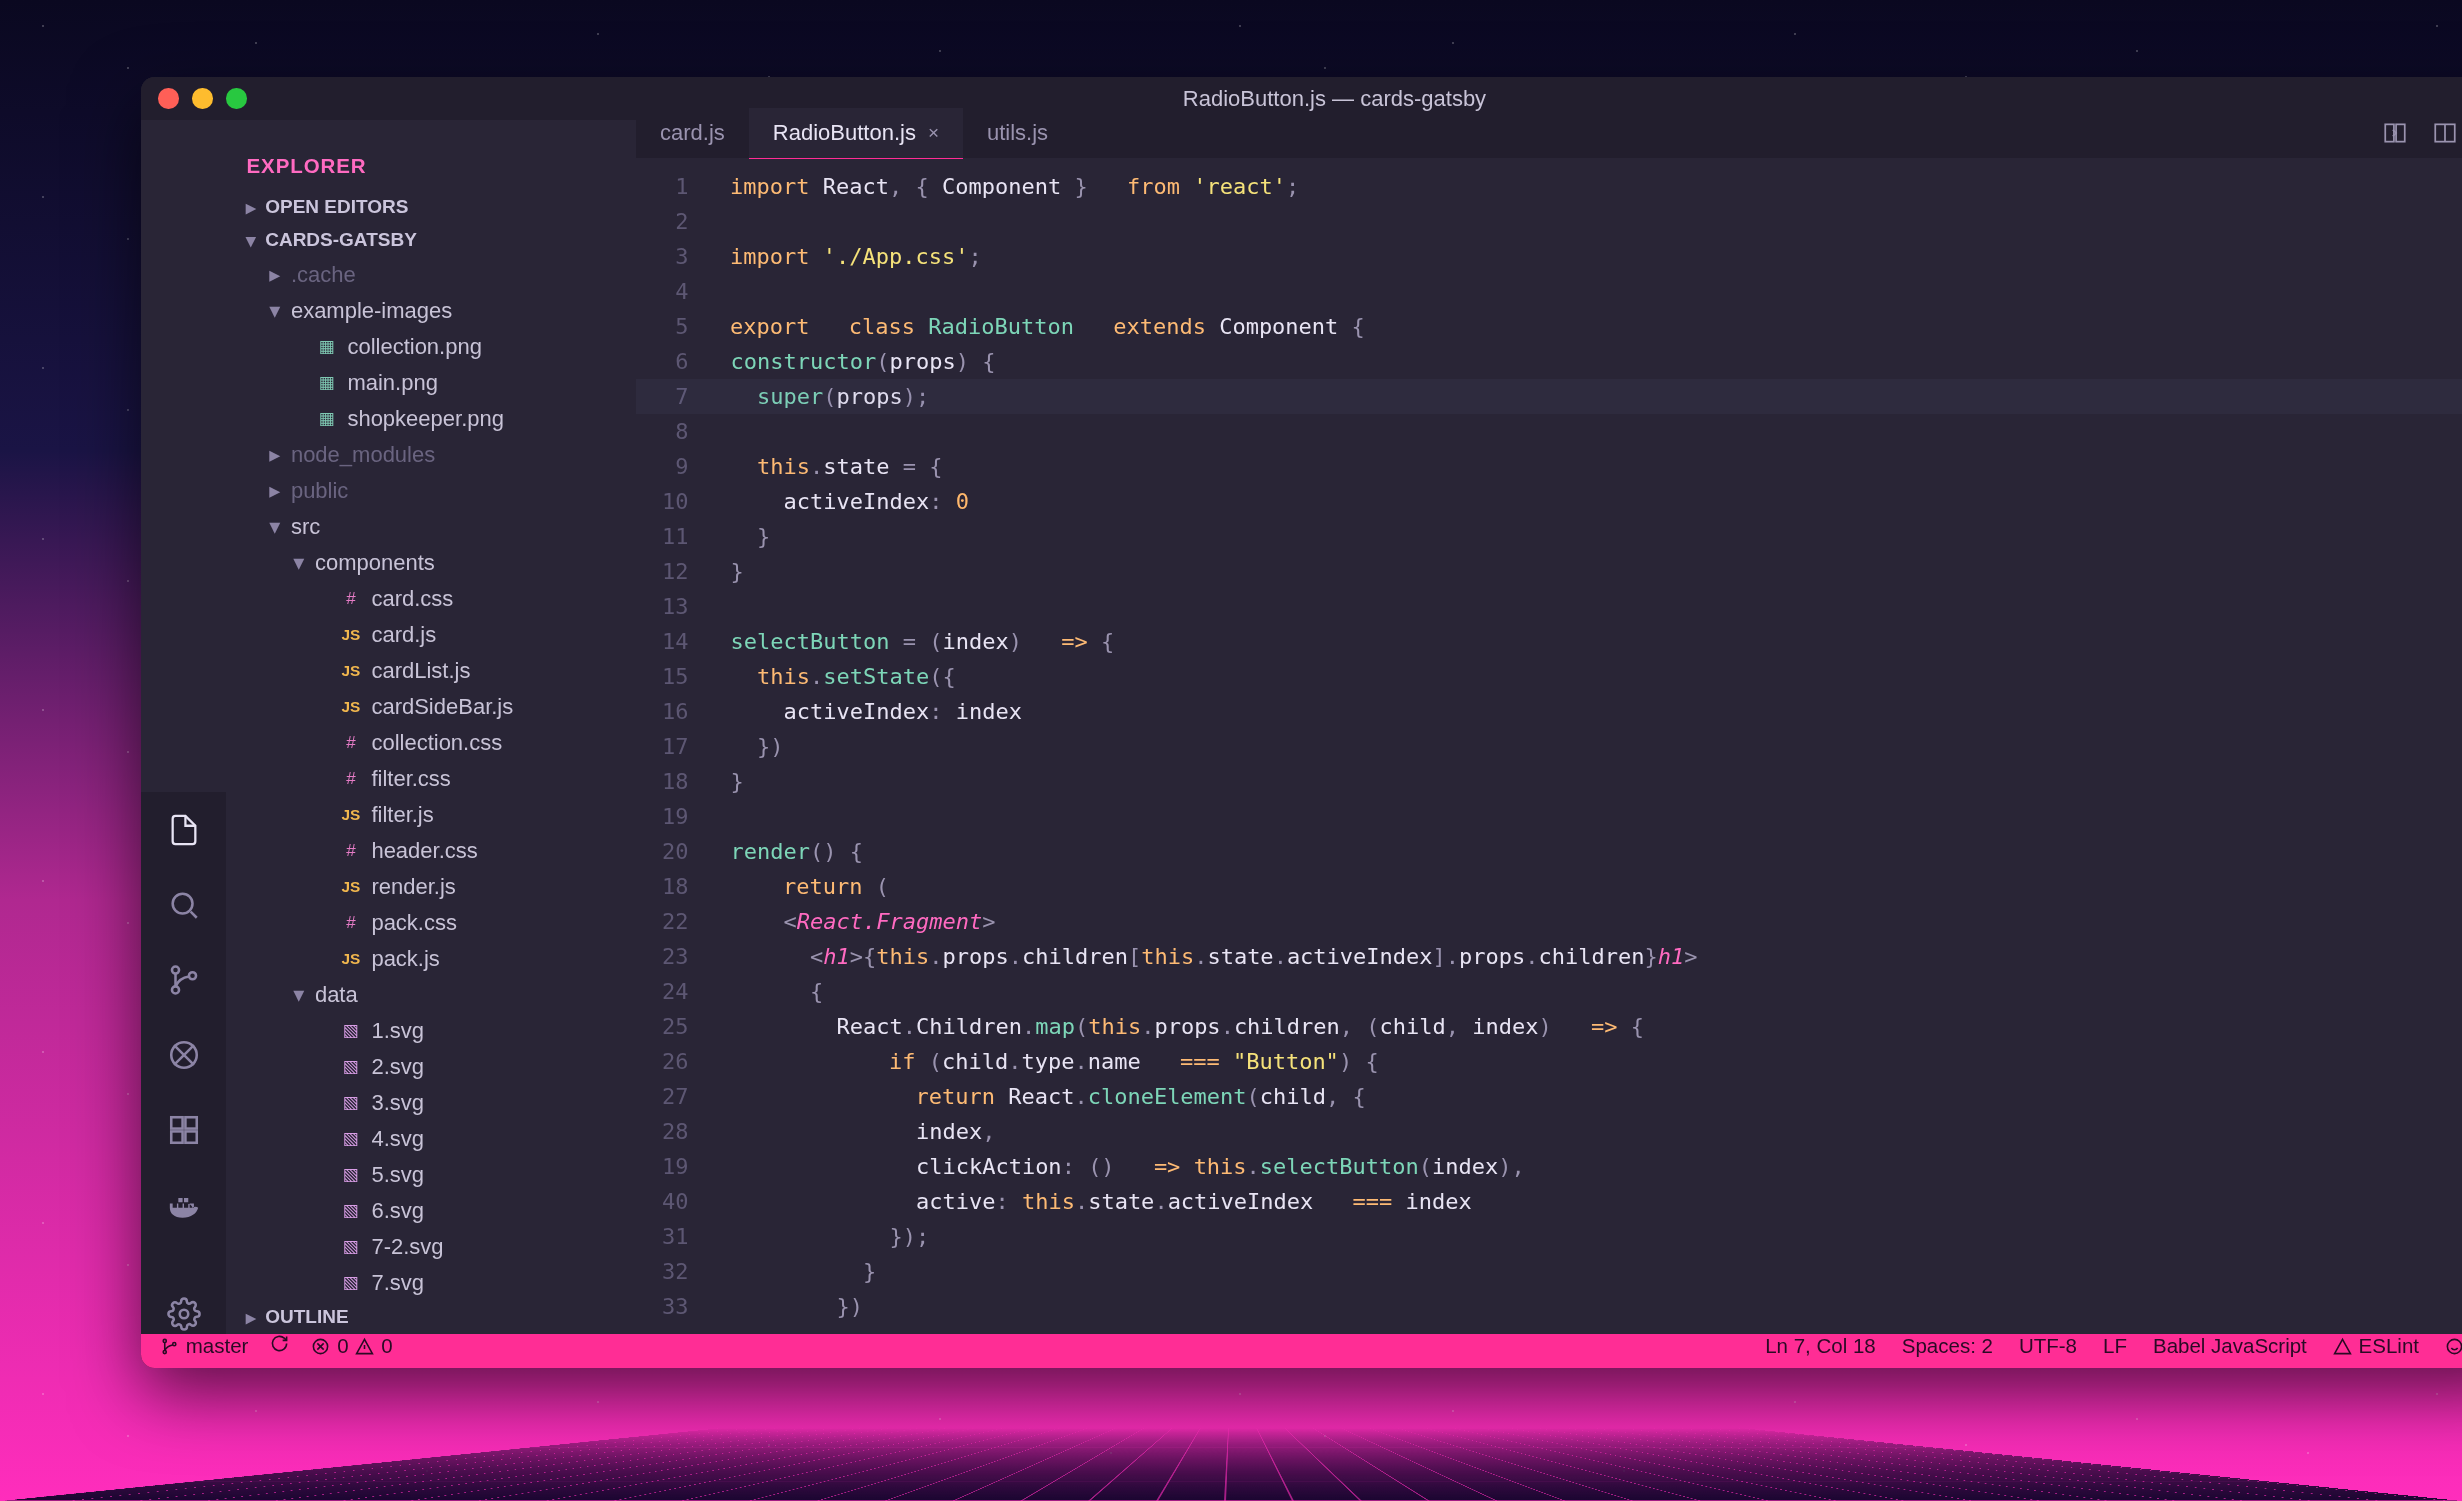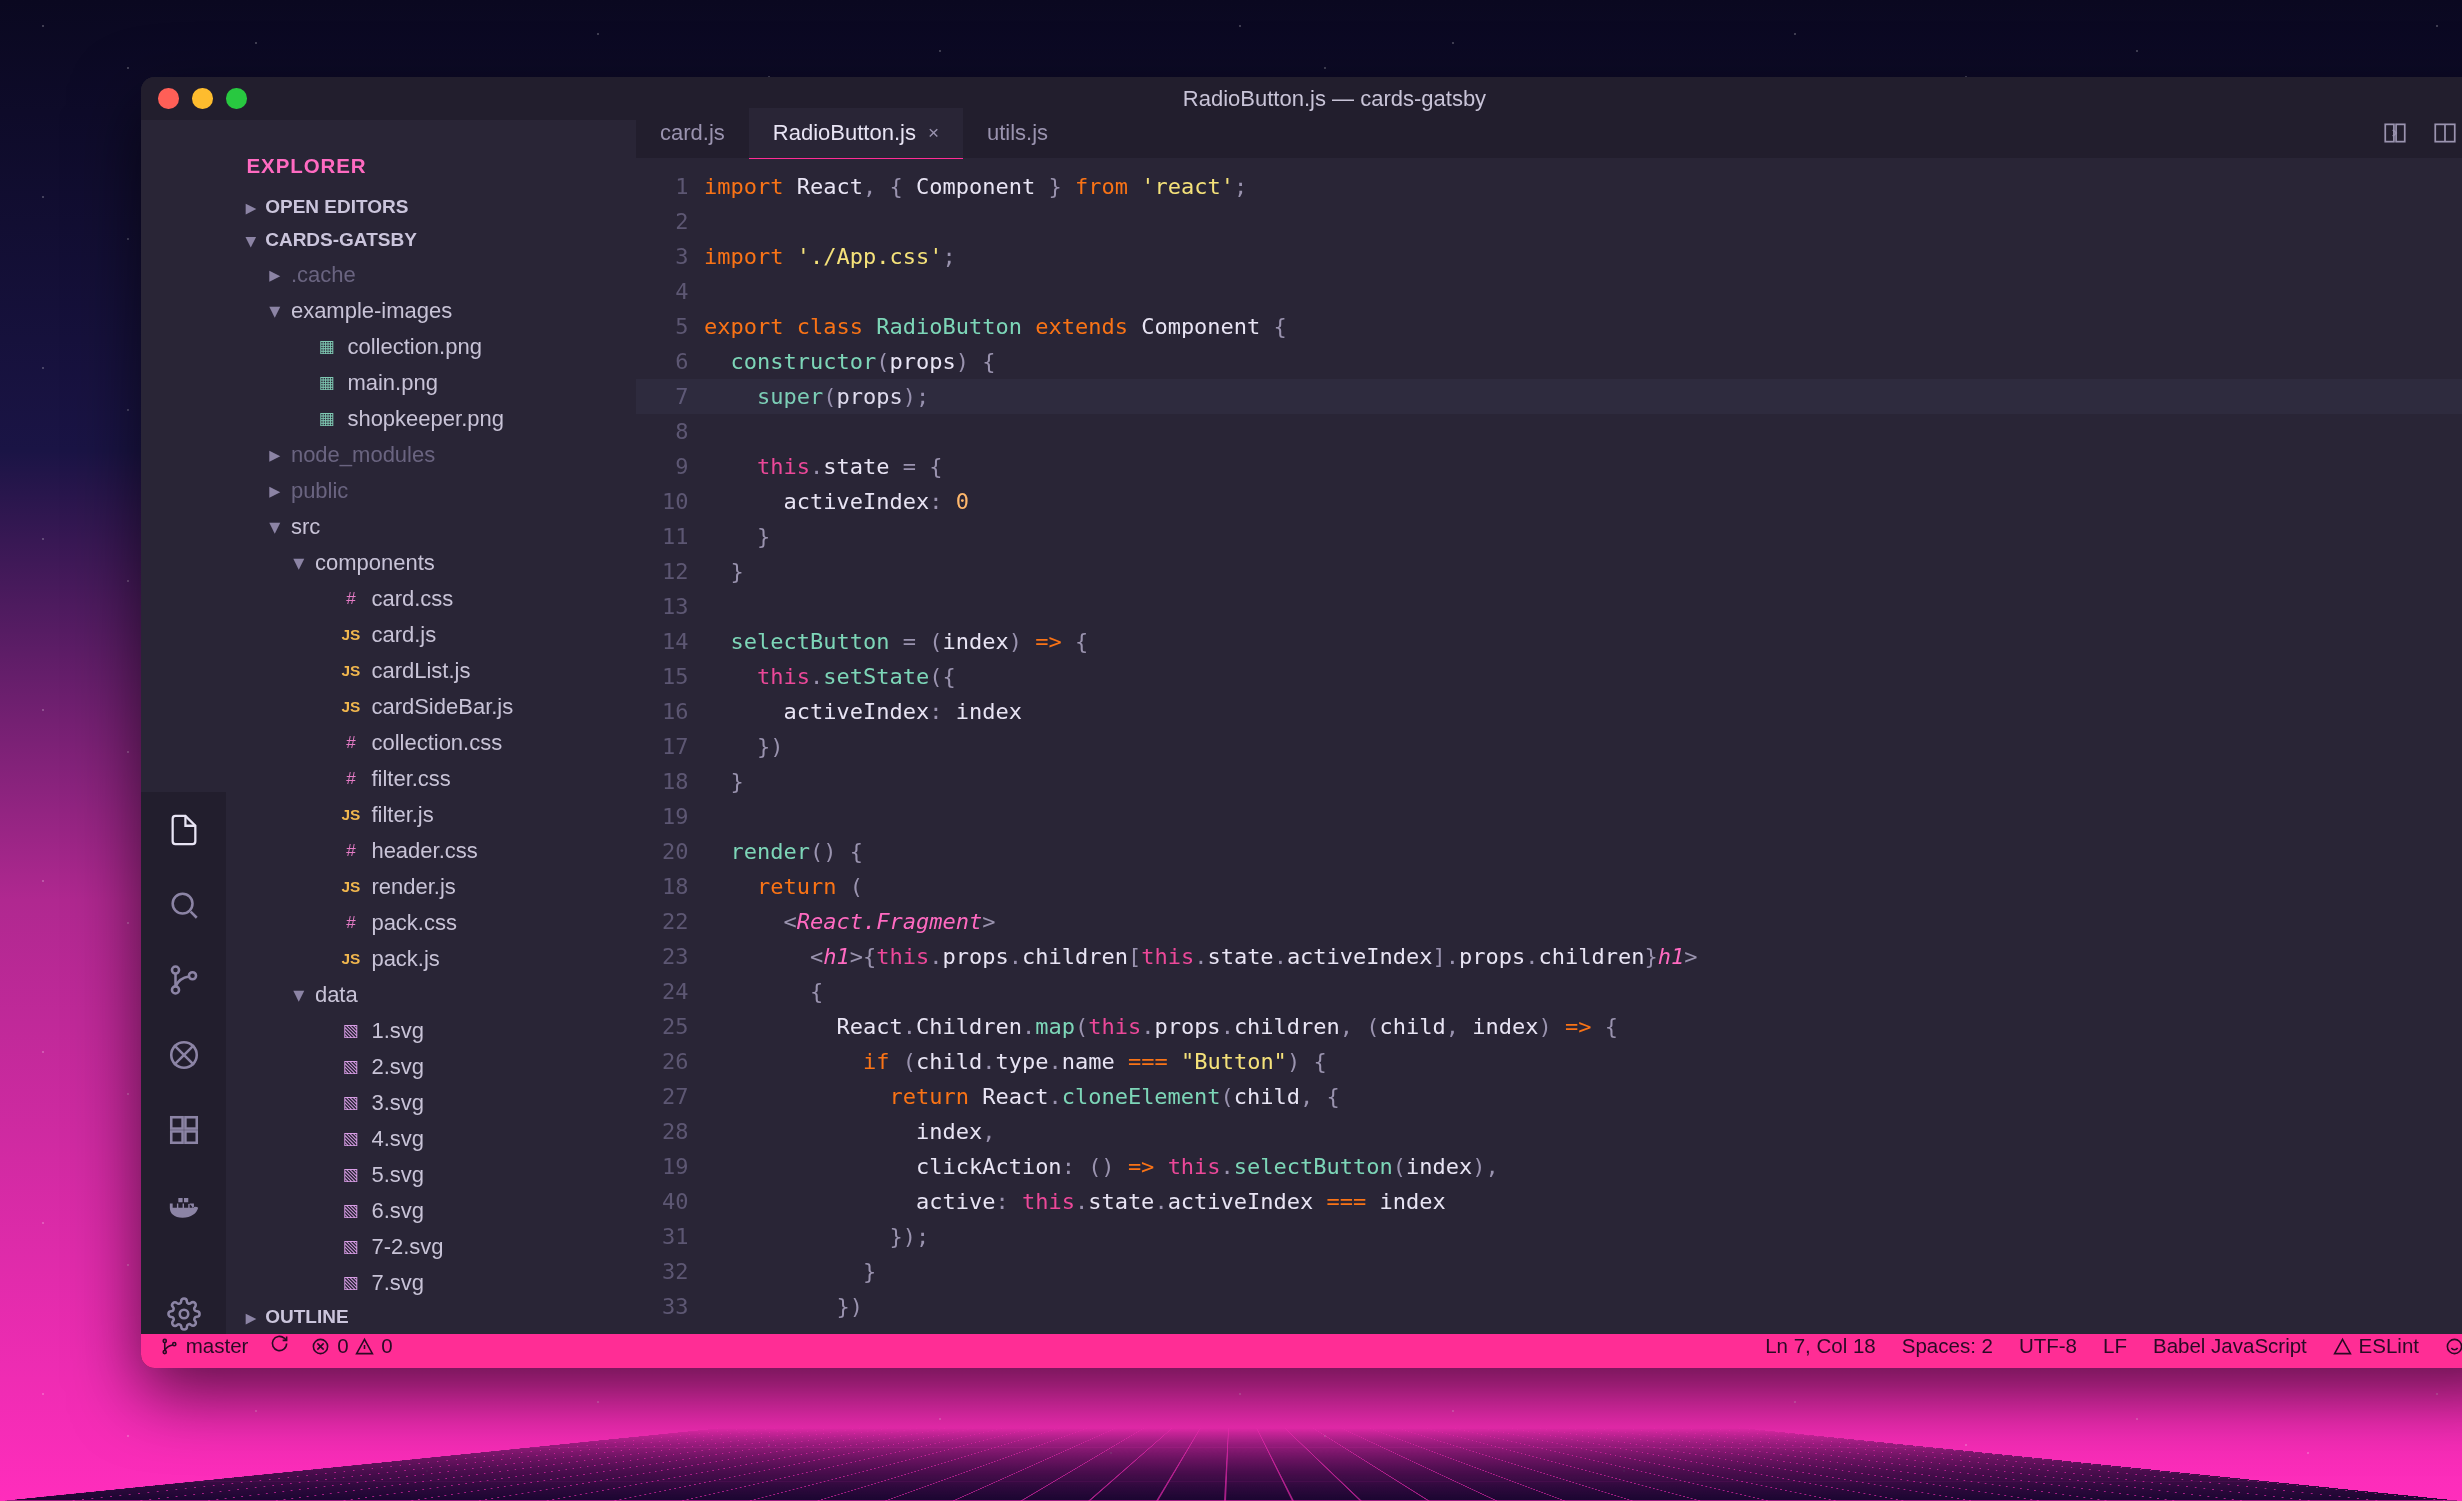--- a/index.html
+++ b/index.html
@@ -97,27 +97,27 @@
 .tab.active::after { content:''; position:absolute; left:0; right:0; bottom:-0.9px; height:1.7px; background:#ff2d95;}
 .tab-close { color:#9a93af; font-size:19px;}
 .tab-actions { margin-left:auto; display:flex; align-items:center; gap:24px; padding-right:20.5px; color:#9a93af;}
 .tab-actions svg { width:26px; height:26px; cursor:pointer;}
 .editor { flex:1; display:flex; font-family: "SF Mono", Menlo, monospace; font-size:22px; overflow:hidden; position:relative; line-height: 35px;}
 .gutter { width: 68px; text-align:right; padding: 10.3px 15.4px 10.3px 0; color:#5d5773; user-select:none;}
 .gutter div { height: 35px; }
 .code { flex:1; padding: 10.3px 0; color:#d6d1e8; white-space:pre; overflow:auto;}
 .code div { height:35px; }
 .code div.line-active::before { content:''; position:absolute; left:0; right:0; height:35px; background:rgba(120,110,160,.08); pointer-events:none;}
-.tok-kw { color:#f97316; }
+.tok-kw { color:#fdba74;margin-left:26px; }
 .tok-fn { color:#7dd6b8; }
 .tok-var { color:#e8e4f4; }
 .tok-str { color:#f5e27a; }
 .tok-pun { color:#9a93af; }
 .tok-num { color:#ffb86c; }
-.tok-this { color:#ec4899; }
+.tok-this { color:#fdba74; }
 .tok-tag { color:#ff6ac1;font-style:italic; }
 .minimap-scroll { position:absolute; right:3.4px; top:12px; width:12px; height:24px; background:#6a6480; border-radius:2.6px;}
 .statusbar {
   height: 34px; background:#ff2d95; color:#2a0a25;
   display:flex; align-items:flex-start; font-size:20.5px; padding:0 19px; gap:22px;
 }
 .statusbar .right { margin-left:auto; display:flex; align-items:center; gap:26px;}
 .statusbar svg { width:19px; height:19px; vertical-align:-2.6px;}
 .sb-item { display:flex; align-items:center; gap:6.8px; cursor:pointer;}
 </style>

